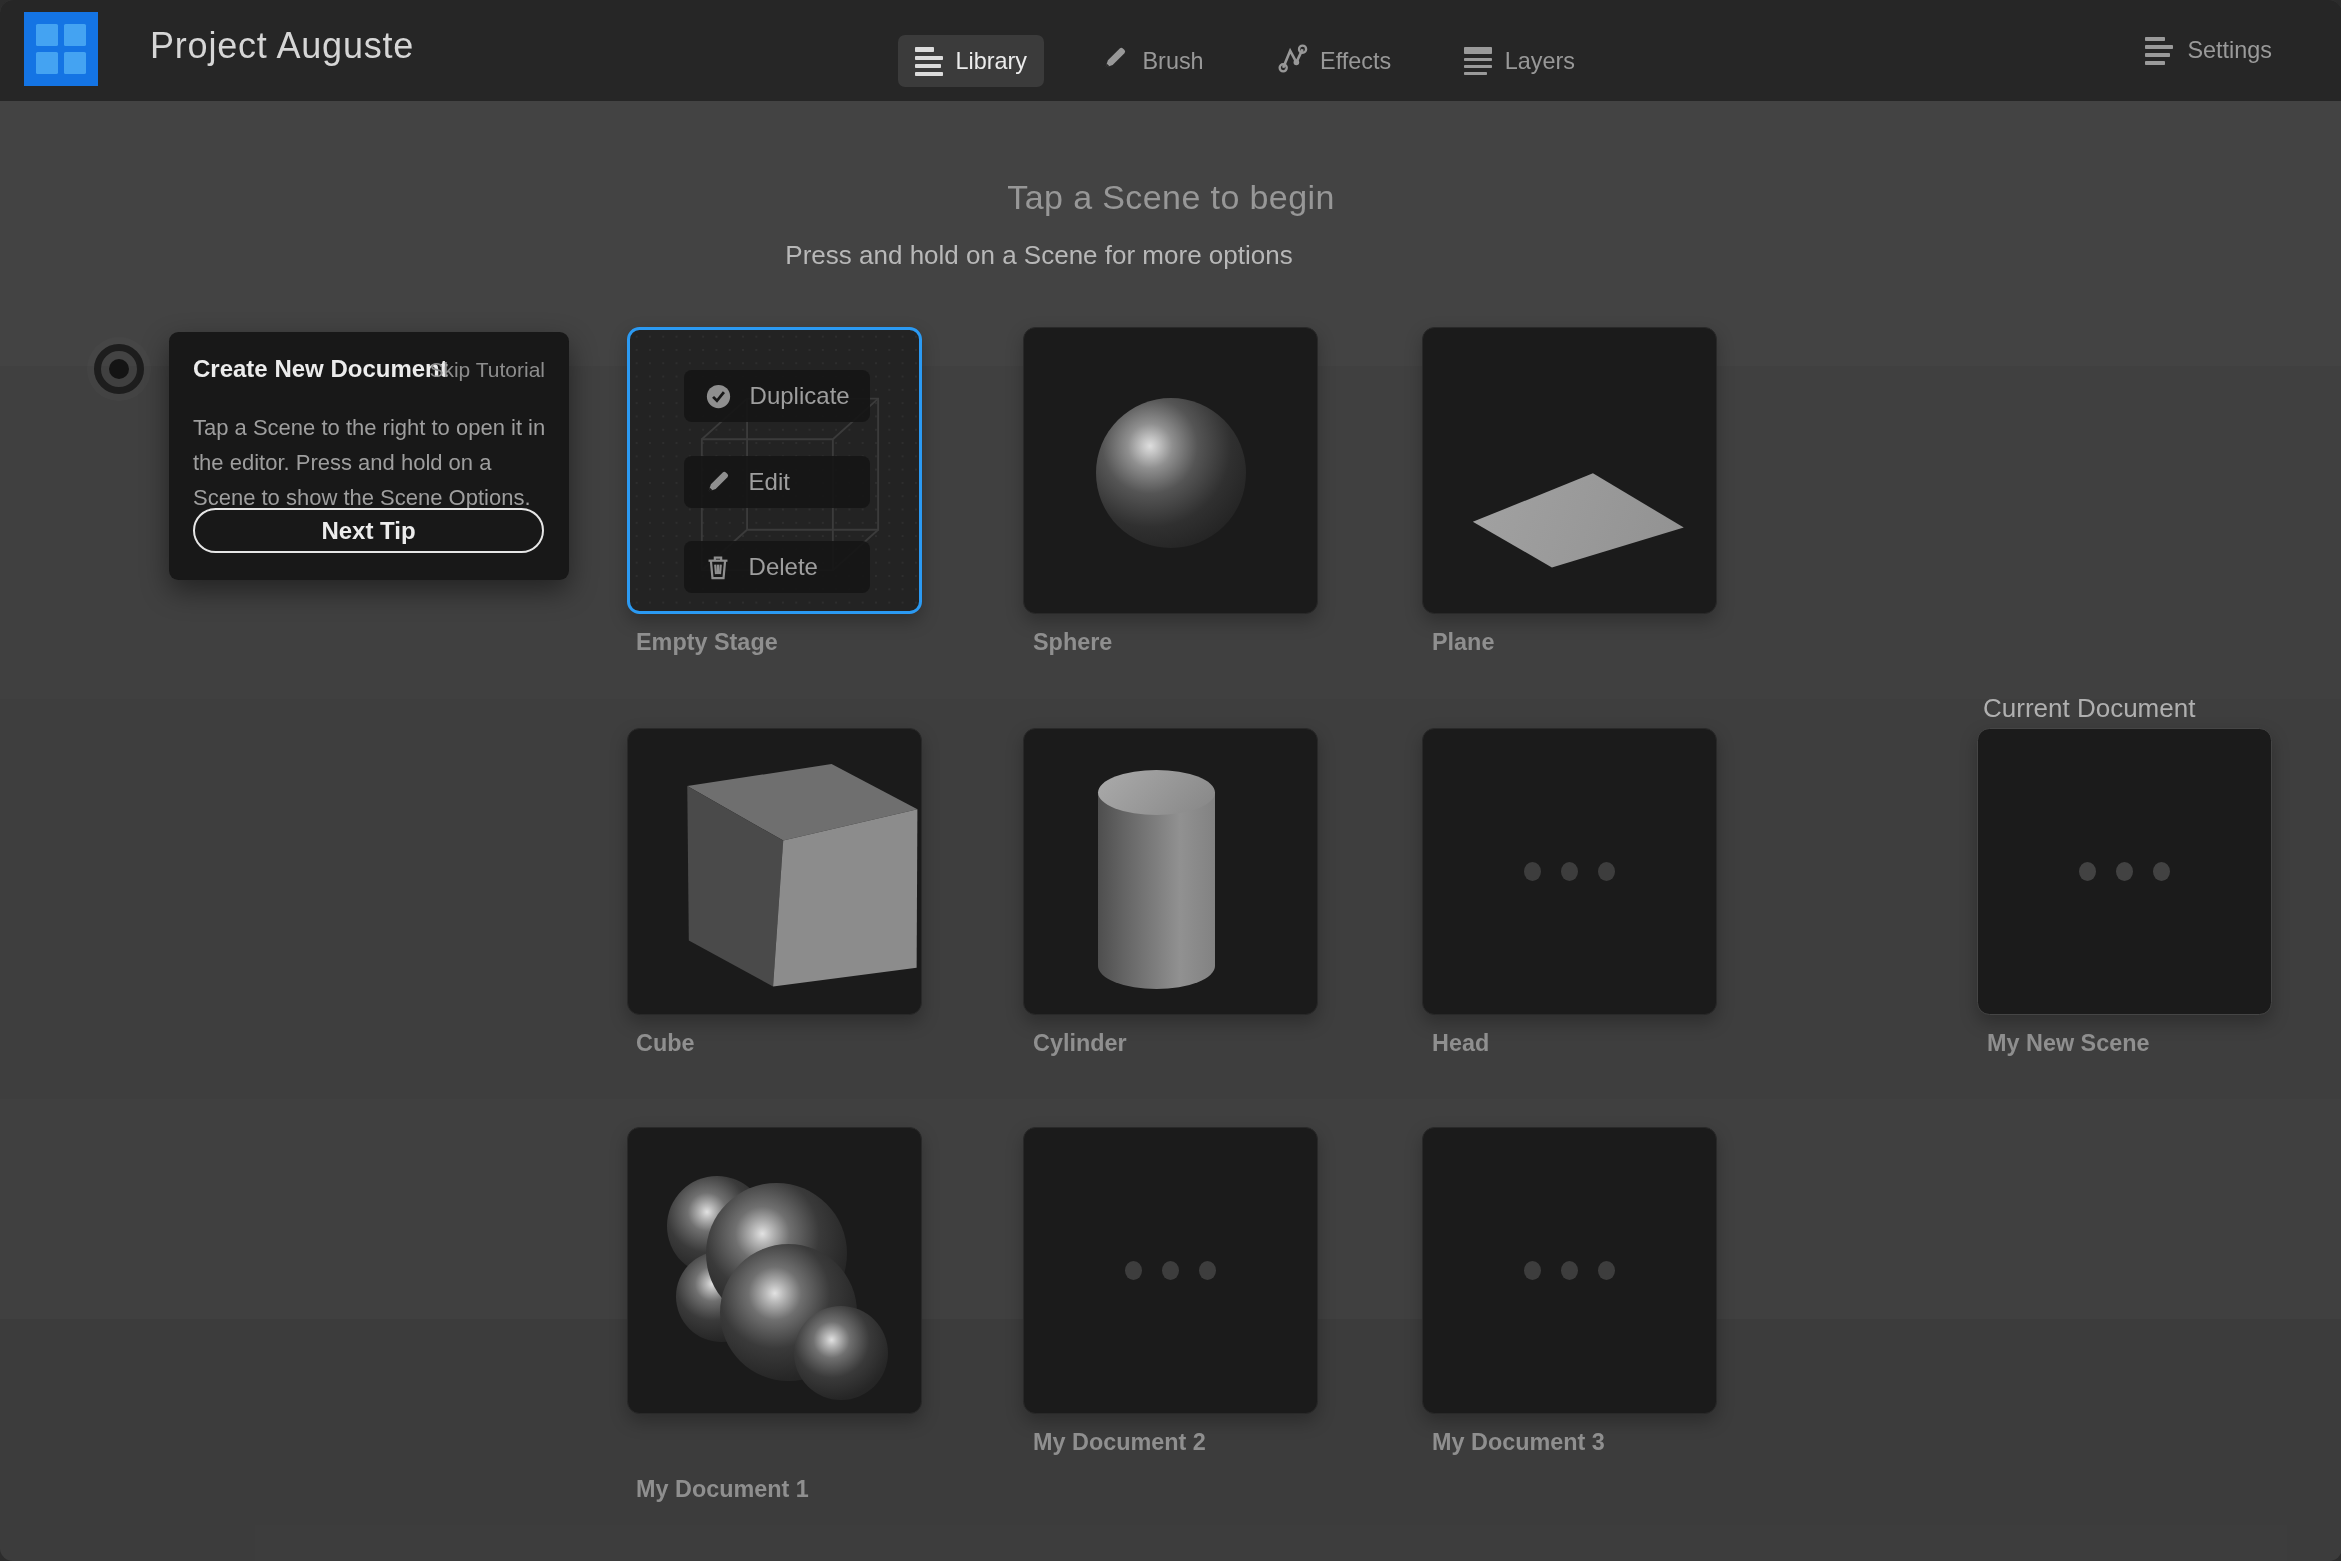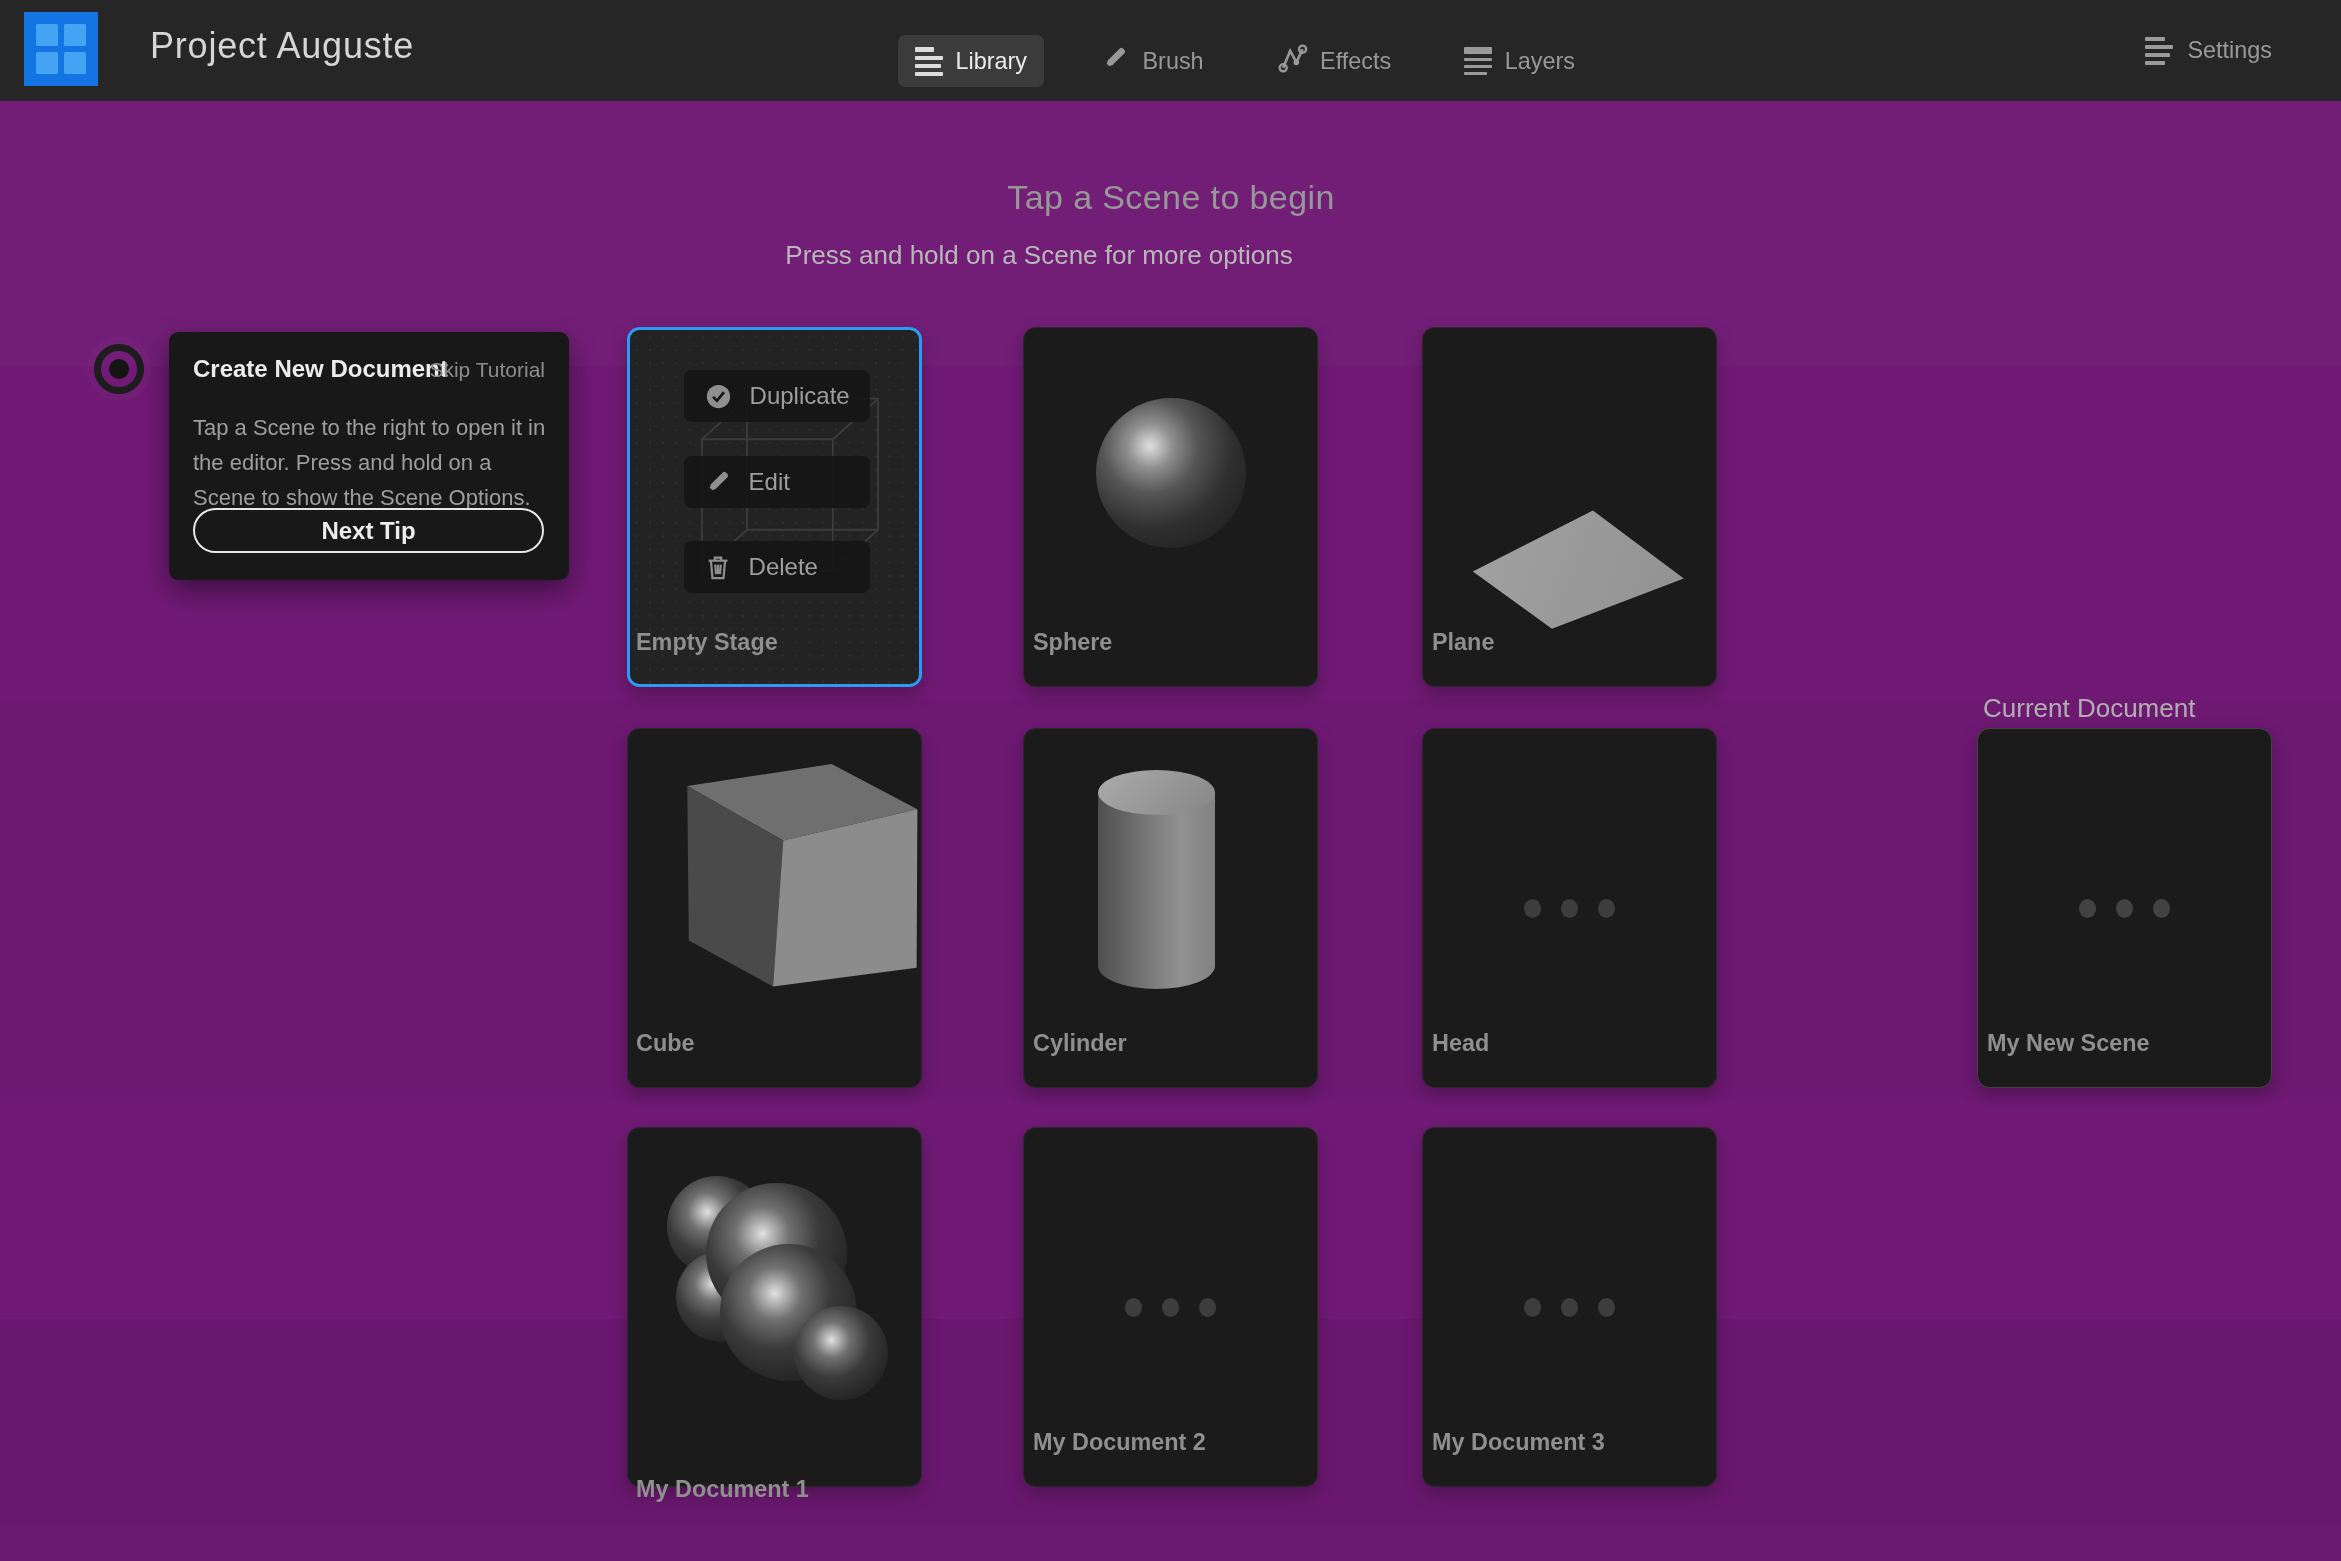--- a/index.html
+++ b/index.html
@@ -1,18 +1,18 @@
 <!DOCTYPE html>
 <html style="font-size:12.5px"><head>
 <meta charset="utf-8">
 <style>
   * { margin:0; padding:0; box-sizing:border-box; }
   html,body { background:#2c2c2c; }
   body { font-family:"Liberation Sans", sans-serif; }
-  #app { position:relative; width:2342px; height:1561px; background:#701a75; overflow:hidden; }
+  #app { position:relative; width:2342px; height:1561px; background:#404040; overflow:hidden;border-radius:13px; }
 
   
   #app .bands { position:absolute; inset:0; pointer-events:none; }
   #app .bands::before { content:""; position:absolute; left:0; right:0; top:101px; height:265px; background:rgba(255,255,255,.018); }
   #app .bands::after  { content:""; position:absolute; left:0; right:0; top:1319px; height:242px; background:rgba(0,0,0,.05); }
   #app .band-mid { position:absolute; left:0; right:0; top:699px; height:400px; background:rgba(0,0,0,.022); }
 
   
   .header { position:absolute; top:0; left:0; width:2342px; height:101px; background:#262626; }
   .logo { position:absolute; left:24px; top:11.7px; width:74px; height:74px; background:#1474e4; display:grid; grid-template-columns:22px 22px; grid-template-rows:22px 22px; gap:6.2px; place-content:center; }
@@ -36,21 +36,21 @@
   .bullseye { position:absolute; left:94px; top:344px; width:50px; height:50px; border:7.8px solid #1d1d1d; border-radius:50%; box-shadow:0 0 0 7px rgba(255,255,255,.018); }
   .bullseye i { position:absolute; left:50%; top:50%; width:20px; height:20px; margin:-10px 0 0 -10px; background:#141414; border-radius:50%; }
 
   .tutorial { position:absolute; left:169px; top:332px; width:400px; height:248px; background:#181818; border-radius:9.4px; box-shadow:0 11px 28px rgba(0,0,0,.45); }
   .tut-title { position:absolute; left:24px; top:23.4px; font-size:24px; font-weight:bold; color:#ececec; }
   .tut-skip { position:absolute; right:24px; top:26px; font-size:21px; color:#8d8d8d; cursor:pointer; }
   .tut-body { position:absolute; left:24px; top:78px; width:353px; font-size:22px; line-height:35px; color:#9e9e9e; }
   .tut-btn { position:absolute; left:24px; top:176px; width:351px; height:45px; border:2.3px solid #e6e6e6; border-radius:22.6px; display:flex; align-items:center; justify-content:center; font-size:24px; font-weight:bold; color:#ececec; cursor:pointer; background:transparent; }
 
   
-  .tile { position:absolute; width:295px; height:360px; background:#1b1b1b; border:1.6px solid #292929; border-radius:12.5px; box-shadow:0 7.8px 17px rgba(0,0,0,.25); overflow:hidden; cursor:pointer;padding-left:28px; }
+  .tile { position:absolute; width:295px; height:287px; background:#1b1b1b; border:1.6px solid #292929; border-radius:12.5px; box-shadow:0 7.8px 17px rgba(0,0,0,.25); overflow:hidden; cursor:pointer;padding-left:28px; }
   .tile.selected { border:3.1px solid #2b9af3; background:#232323; overflow:visible; }
   .tile.selected .dots-texture { position:absolute; inset:0; border-radius:9.4px;
      background-image:radial-gradient(rgba(255,255,255,.05) 1.2px, transparent 1.2px); background-size:13.3px 13.3px; }
   .tile-label { position:absolute; font-size:23.4px; color:#8f8f8f;font-weight:bold; }
   .section-label { position:absolute; font-size:26px; color:#b0b0b0; }
 
   
   .thumb-sphere { position:absolute; left:72px; top:70px; width:150px; height:150px; border-radius:50%;
      background:radial-gradient(circle at 36% 32%, #dedede 0%, #c2c2c2 6%, #8f8f8f 16%, #555555 34%, #303030 58%, #232323 80%, #1f1f1f 100%); }
   .thumb-plane { position:absolute; inset:0; background:linear-gradient(110deg,#a9a9a9,#8e8e8e);

